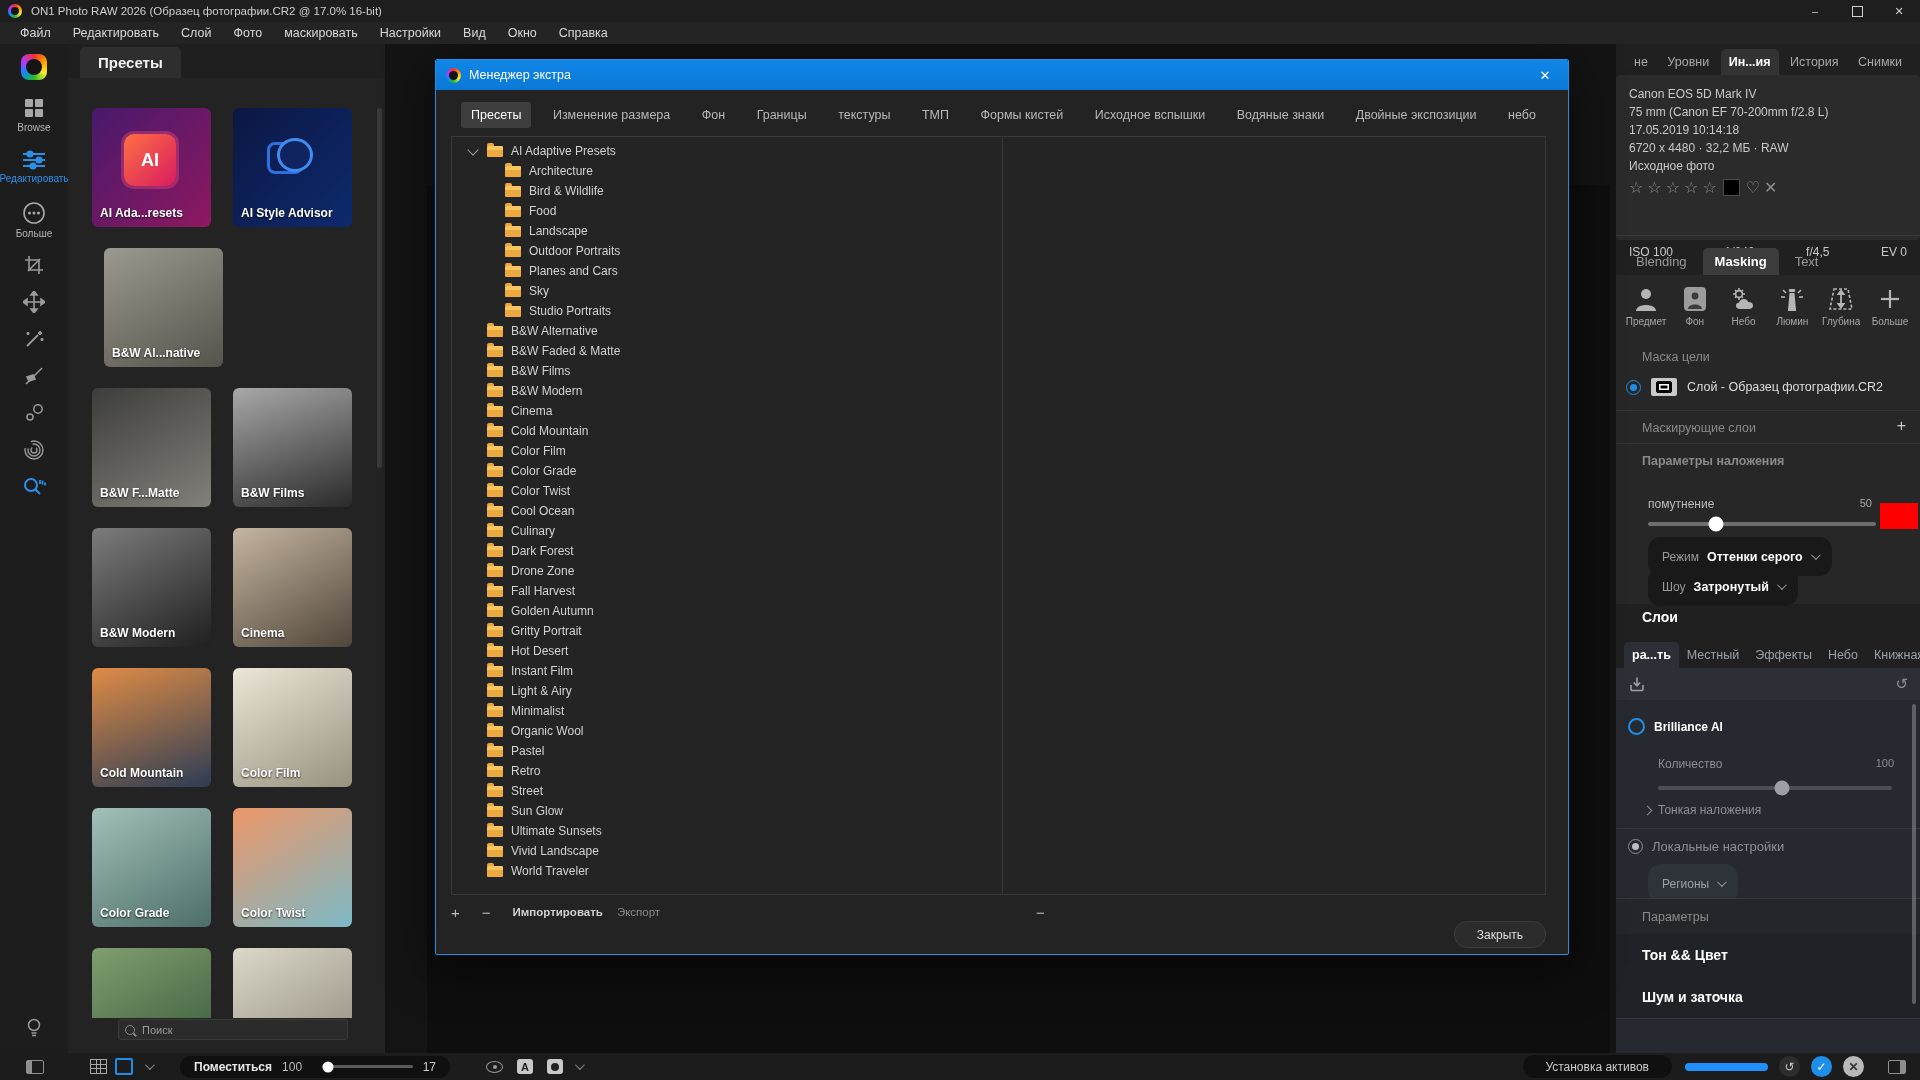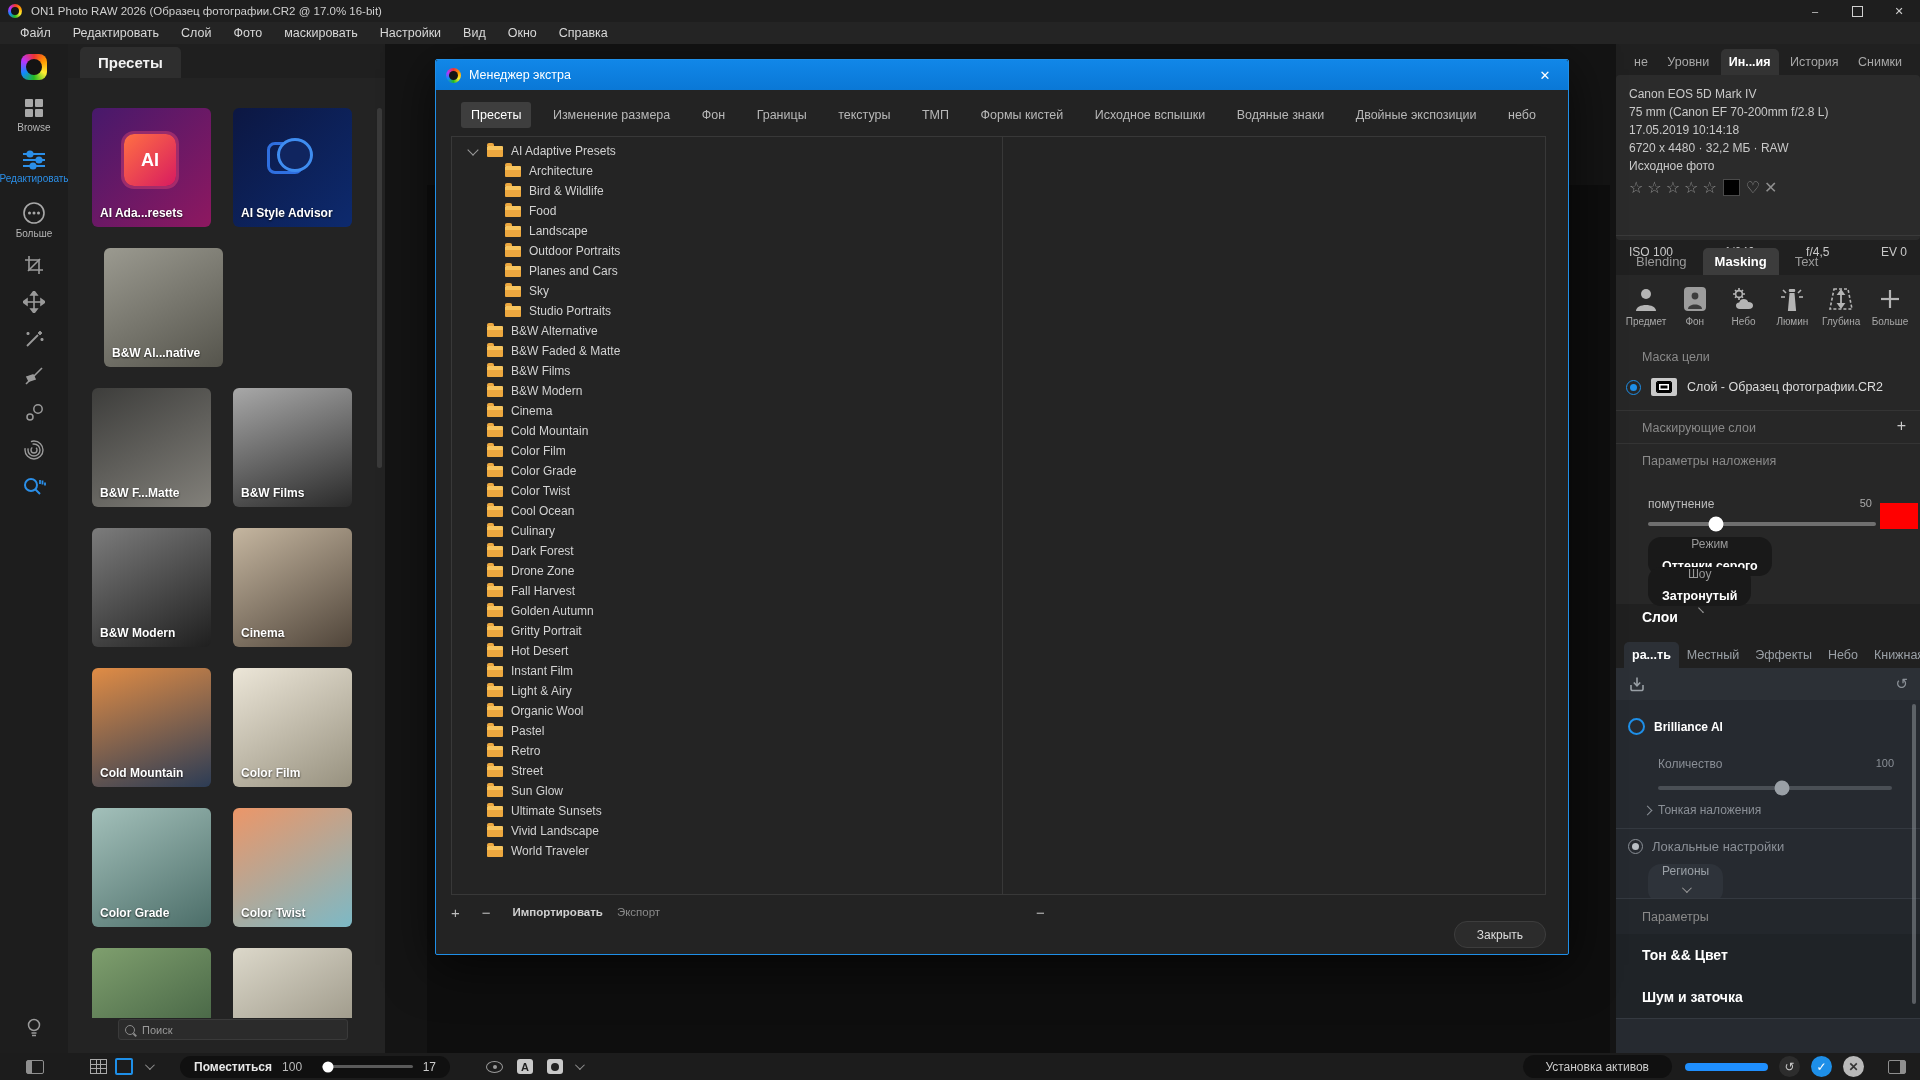--- a/index.html
+++ b/index.html
@@ -104,28 +104,28 @@
   .target-row{position:absolute;left:10px;top:103px;display:flex;align-items:center;gap:10px;}
   .radio{width:13px;height:13px;border-radius:50%;border:1.5px solid #1e8fe8;position:relative;flex:0 0 auto;}
   .radio::after{content:"";position:absolute;inset:3px;border-radius:50%;background:#1e8fe8;}
   .mask-thumb{width:26px;height:18px;background:#c9c9c9;border-radius:2px;display:flex;align-items:center;justify-content:center;}
   .mask-thumb::after{content:"";width:14px;height:10px;background:#000;border-radius:2px;border:1px solid #000;box-shadow:inset 0 0 0 2px #000, inset 0 0 0 3.5px #fff;}
   .target-label{color:#ddd;font-size:12.5px;}
   .mask-div1{position:absolute;left:0;right:0;top:135px;height:1px;background:#343434;}
   .mask-layers-h{position:absolute;left:26px;top:146px;}
   .plus-btn{position:absolute;right:14px;top:142px;color:#ccc;font-size:16px;}
   .mask-div2{position:absolute;left:0;right:0;top:168px;height:1px;background:#343434;}
-  .blend-h{position:absolute;left:26px;top:179px;}
+  .blend-h{position:absolute;left:26px;top:179px;font-weight:bold;}
   .opacity-label{position:absolute;left:32px;top:222px;color:#bbb;font-size:12px;}
   .opacity-val{position:absolute;right:48px;top:222px;color:#aaa;font-size:11px;}
   .swatch{position:absolute;right:2px;top:228px;width:38px;height:26px;}
   .slider{height:4px;background:#6f6f6f;border-radius:2px;position:absolute;}
   .slider .thumb{position:absolute;top:50%;width:15px;height:15px;border-radius:50%;background:#fff;transform:translate(-50%,-50%);}
   .op-slider{left:32px;width:228px;top:247px;}
-  .pill{position:absolute;height:39px;background:#191919;border-radius:13px;display:flex;align-items:center;padding:0 14px;gap:8px;flex-direction:column;}
+  .pill{position:absolute;height:39px;background:#191919;border-radius:13px;display:flex;align-items:center;padding:0 14px;gap:8px;}
   .pill .plabel{color:#999;font-size:12px;}
   .pill .pvalue{color:#fff;font-weight:bold;font-size:12.5px;white-space:nowrap;}
   .pill .chev2{width:6px;height:6px;border-right:1.5px solid #999;border-bottom:1.5px solid #999;transform:rotate(45deg) translateY(-2px);}
   .pill-mode{left:32px;top:262px;}
   .pill-show{left:32px;top:292px;}
   .layers-h{position:absolute;top:565px;left:26px;color:#fff;font-weight:bold;font-size:14px;}
   .layer-tabs{position:absolute;top:596px;left:8px;right:4px;height:28px;display:flex;align-items:flex-end;justify-content:space-between;}
   .ltab{color:#9aa0a6;font-size:12.5px;padding:6px 8px;white-space:nowrap;margin-top:24px;}
   .ltab.active{background:#2c3036;color:#fff;font-weight:bold;border-radius:5px 5px 0 0;}
   .layer-toolbar{position:absolute;top:624px;left:0;right:0;height:32px;background:#2c3036;display:flex;align-items:center;padding:0 12px;}
@@ -608,20 +608,25 @@
           <span class="folder"></span>
           <span class="tree-label">Instant Film</span>
         </div>
 
         <div class="tree-row">
 
           <span class="folder"></span>
           <span class="tree-label">Light &amp; Airy</span>
         </div>
 
+        <div class="tree-row">
+
+          <span class="folder"></span>
+          <span class="tree-label">Minimalist</span>
+        </div>
 
         <div class="tree-row">
 
           <span class="folder"></span>
           <span class="tree-label">Organic Wool</span>
         </div>
 
         <div class="tree-row">
 
           <span class="folder"></span>

